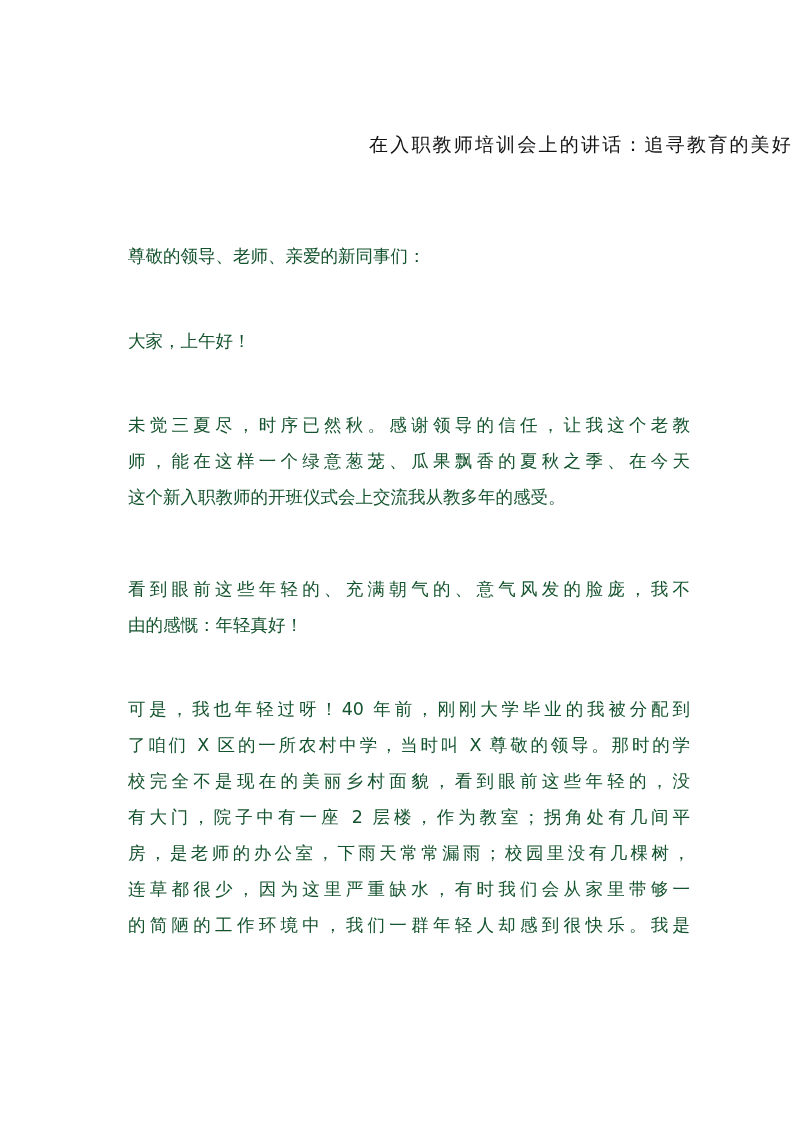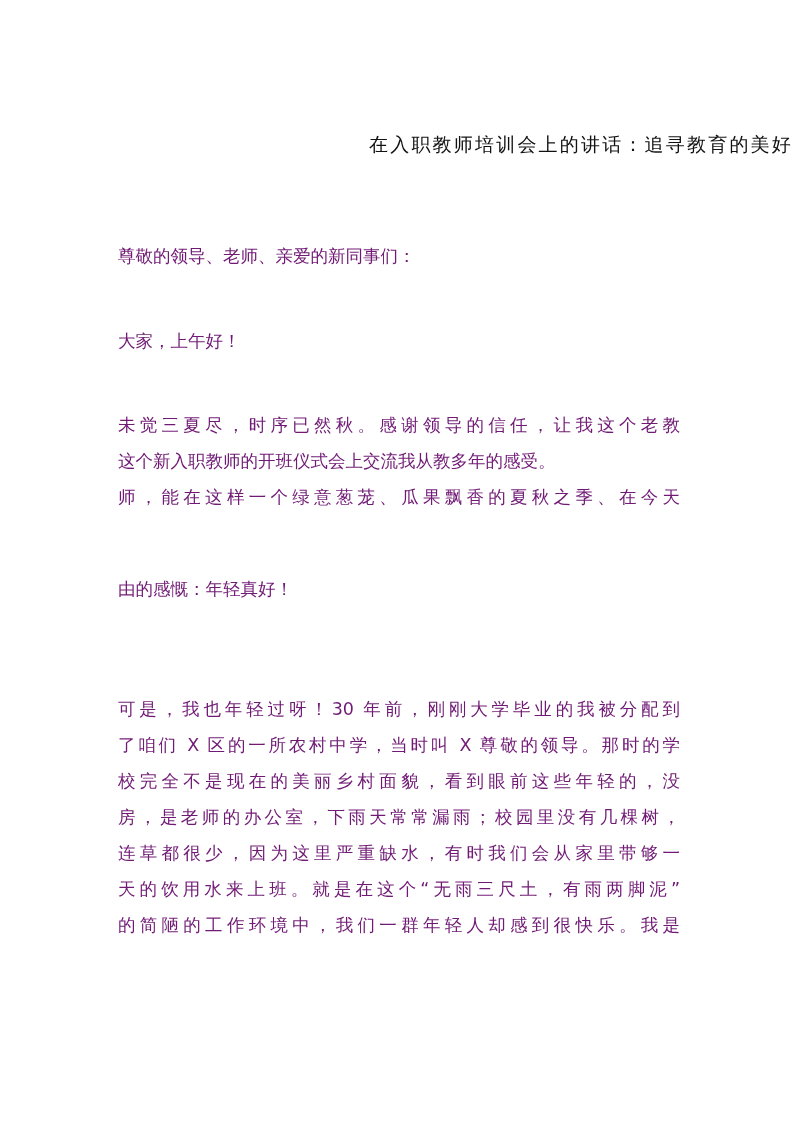--- a/index.html
+++ b/index.html
@@ -1,53 +1,54 @@
 <!DOCTYPE html>
 <html><head>
 <meta charset="utf-8">
 <style>
   html, body { margin: 0; padding: 0; background: #ffffff; }
   body { width: 793px; height: 1122px; position: relative; overflow: hidden;
          font-family: "DejaVu Sans", "Liberation Sans", sans-serif; color: #1a1a1a; }
   .page { position: absolute; left: 0; top: 0; width: 793px; height: 1122px; background: #fff; }
   .title { position: absolute; top: 130px; left: 0; width: 793px; text-align: right;
            font-size: 19px; letter-spacing: 2.2px; line-height: 28px; color: #111; }
-  .para { position: absolute; left: 118px; width: 562px; font-size: 17.5px;
-          letter-spacing: 0px; line-height: 36px; color: #701a75; }
+  .para { position: absolute; left: 128px; width: 562px; font-size: 17.5px;
+          letter-spacing: 0px; line-height: 36px; color: #14532d; }
   .line { display: block; white-space: nowrap; height: 36px; text-align: justify; text-align-last: justify; }
   .line.last { text-align-last: left; }
 </style>
 </head>
 <body>
 
 <div class="page">
 
   <div class="title">在入职教师培训会上的讲话：追寻教育的美好</div>
 
   <div class="para" style="top:238px;">
     <span class="line last">尊敬的领导、老师、亲爱的新同事们：</span>
   </div>
 
   <div class="para" style="top:323px;">
     <span class="line last">大家，上午好！</span>
   </div>
 
   <div class="para" style="top:408px;font-family:Liberation Mono, monospace;">
     <span class="line">未觉三夏尽，时序已然秋。感谢领导的信任，让我这个老教</span>
+    <span class="line">师，能在这样一个绿意葱茏、瓜果飘香的夏秋之季、在今天</span>
     <span class="line last">这个新入职教师的开班仪式会上交流我从教多年的感受。</span>
-    <span class="line">师，能在这样一个绿意葱茏、瓜果飘香的夏秋之季、在今天</span>
   </div>
 
   <div class="para" style="top:571px;">
+    <span class="line">看到眼前这些年轻的、充满朝气的、意气风发的脸庞，我不</span>
     <span class="line last">由的感慨：年轻真好！</span>
   </div>
 
   <div class="para" style="top:691px;">
-    <span class="line">可是，我也年轻过呀！30 年前，刚刚大学毕业的我被分配到</span>
+    <span class="line">可是，我也年轻过呀！40 年前，刚刚大学毕业的我被分配到</span>
     <span class="line">了咱们 X 区的一所农村中学，当时叫 X 尊敬的领导。那时的学</span>
     <span class="line">校完全不是现在的美丽乡村面貌，看到眼前这些年轻的，没</span>
+    <span class="line">有大门，院子中有一座 2 层楼，作为教室；拐角处有几间平</span>
     <span class="line">房，是老师的办公室，下雨天常常漏雨；校园里没有几棵树，</span>
     <span class="line">连草都很少，因为这里严重缺水，有时我们会从家里带够一</span>
-    <span class="line">天的饮用水来上班。就是在这个“无雨三尺土，有雨两脚泥”</span>
     <span class="line">的简陋的工作环境中，我们一群年轻人却感到很快乐。我是</span>
   </div>
 
 </div>
 
 </body></html>

